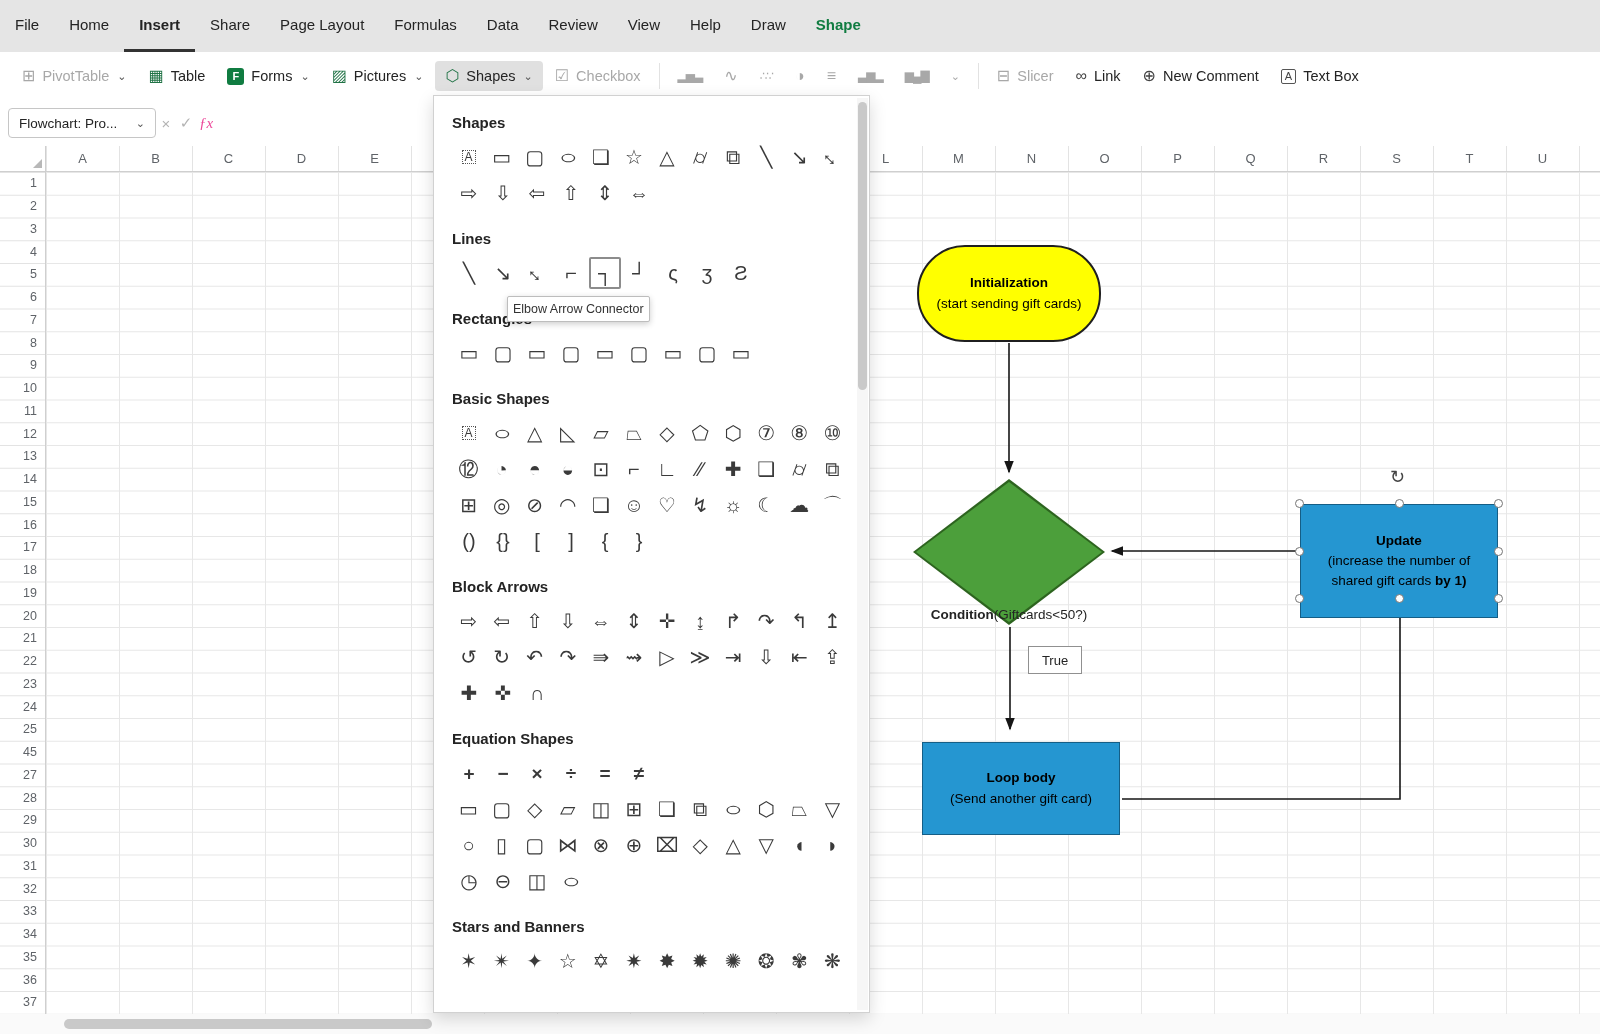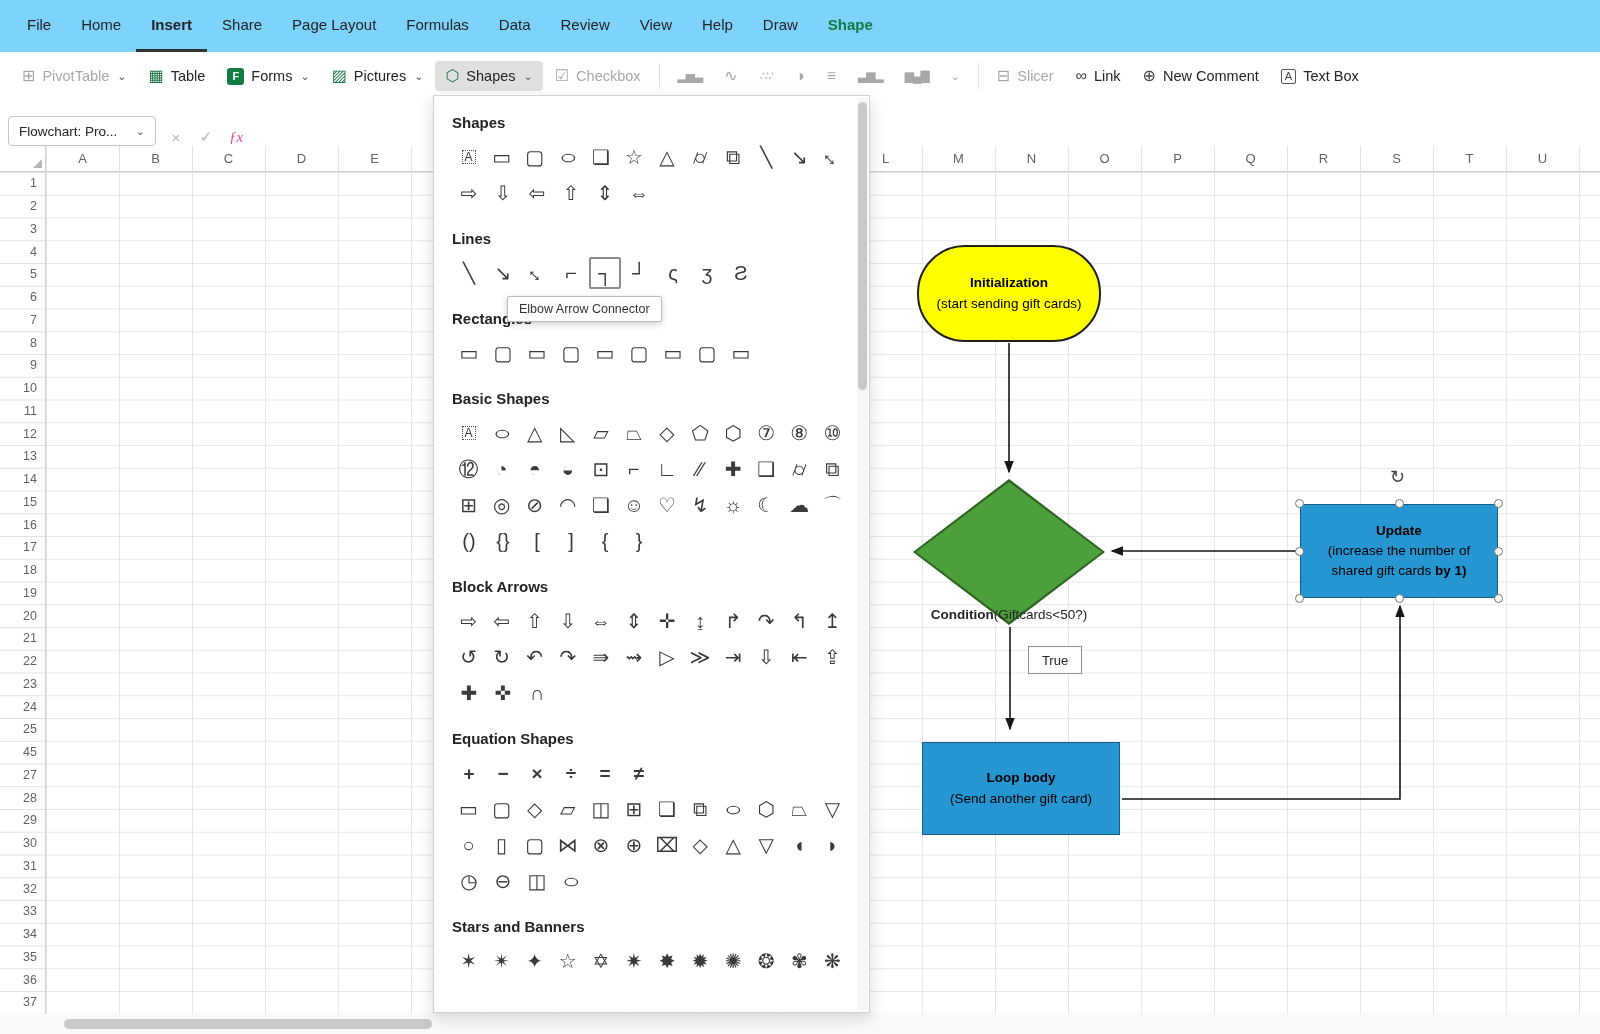--- a/index.html
+++ b/index.html
@@ -1,40 +1,40 @@
 <!DOCTYPE html>
 <html><head>
 <meta charset="utf-8">
 <style>
   html,body{margin:0;padding:0}
   body{width:1600px;height:1034px;position:relative;overflow:hidden;background:#fff;
        font-family:"Liberation Sans",sans-serif;color:#242424}
 
   
-  .menubar{position:absolute;top:0;left:0;right:0;height:52px;display:flex;align-items:stretch;padding-left:12px;background:#7dd3fc;z-index:2}
+  .menubar{position:absolute;top:0;left:0;right:0;height:52px;display:flex;align-items:stretch;padding-left:0;background:#e5e5e5;z-index:2}
   .mitem{display:flex;align-items:center;padding:0 15px;font-size:15px;color:#242424;border-bottom:3px solid transparent;cursor:pointer;white-space:nowrap}
   .mitem.active{font-weight:700;border-bottom-color:#333}
   .mitem.contextual{color:#107C41;font-weight:700}
 
   
   .ribbon{position:absolute;top:52px;left:0;right:0;height:48px;display:flex;align-items:center;padding:0 12px;gap:2px;background:#fff;z-index:2}
   .rbtn{display:flex;align-items:center;gap:7px;padding:7px 10px;border-radius:4px;font-size:14.5px;cursor:pointer;white-space:nowrap}
   .rbtn.selected{background:#e0e0e0}
   .rbtn.disabled,.rbtn.disabled .ricon{color:#a8a8a8}
   .ricon{font-size:16px;color:#444;line-height:1}
   .ricon.green{color:#217346}
   .ricon.formsbox{background:#107C41;color:#fff;width:17px;height:17px;border-radius:3px;display:flex;align-items:center;justify-content:center;font-size:11px;font-weight:700}
   .ricon.boxed{border:1.5px solid #555;border-radius:2px;font-size:11px;padding:1px 3px}
   .ricon.bars{font-size:12px;letter-spacing:-1px}
   .ricon.small{font-size:11px;color:#888}
   .chev{font-size:11px;color:#555;margin-left:1px}
   .rsep{width:1px;height:26px;background:#e2e2e2;margin:0 6px}
 
   
-  .formula-row{position:absolute;top:100px;left:0;right:0;height:46px;display:flex;align-items:flex-end;padding:0 8px;gap:10px;background:#fff;z-index:2}
+  .formula-row{position:absolute;top:100px;left:0;right:0;height:46px;display:flex;align-items:center;padding:0 8px;background:#fff;z-index:2}
   .namebox{width:148px;height:30px;border:1px solid #c6c6c6;border-radius:4px;display:flex;align-items:center;justify-content:space-between;padding:0 10px;font-size:13.5px;background:#fff;cursor:pointer;box-sizing:border-box}
   .fbtn{color:#b3b3b3;font-size:15px;width:20px;text-align:center;cursor:pointer}
   .fbtn.fx{font-style:italic;color:#ec4899;font-family:"Liberation Serif",serif}
   .finput{flex:1;height:30px}
 
   
   .sheet{position:absolute;top:146px;left:0;right:0;bottom:20px;background:#fff;z-index:1}
   .corner{position:absolute;top:0;left:0;width:46px;height:26px;border-right:1px solid #cfcfcf;border-bottom:1px solid #cfcfcf;background:#fff;box-sizing:border-box}
   .corner:after{content:"";position:absolute;right:3px;bottom:3px;border-left:9px solid transparent;border-bottom:9px solid #b8b8b8}
   .colheads{position:absolute;left:46px;top:0;right:0;height:26px;display:flex;border-bottom:1px solid #cfcfcf;box-sizing:border-box;
@@ -50,21 +50,21 @@
   
   .connectors{position:absolute;inset:0;pointer-events:none;z-index:4}
   .node{position:absolute;z-index:5;display:flex;flex-direction:column;align-items:center;justify-content:center;text-align:center;font-size:13.5px;color:#000;line-height:1.5;box-sizing:border-box}
   .node .t{font-weight:700}
   .init{left:917px;top:245px;width:184px;height:97px;border:2px solid #1f1f1f;border-radius:48px}
   .diamond{position:absolute;left:913px;top:479px;width:192px;height:146px;z-index:5}
   .dout{position:absolute;inset:0;clip-path:polygon(50% 0,100% 50%,50% 100%,0 50%);background:#2d641f}
   .din{position:absolute;inset:3px;clip-path:polygon(50% 0,100% 50%,50% 100%,0 50%)}
   .dtext{position:absolute;inset:0;display:flex;flex-direction:row;align-items:flex-end;justify-content:center;font-size:13.5px;line-height:1.4;text-align:center}
   .dtext .t{font-weight:700}
-  .update{left:1300px;top:504px;width:198px;height:94px;border:1.5px solid #155e86}
+  .update{left:1300px;top:504px;width:198px;height:114px;border:1.5px solid #155e86}
   .loop{left:922px;top:742px;width:198px;height:93px;border:1.5px solid #155e86}
   .truebox{position:absolute;left:1028px;top:646px;width:54px;height:28px;background:#fff;border:1px solid #909090;z-index:5;display:flex;align-items:center;justify-content:center;font-size:13px;box-sizing:border-box}
   .handles{position:absolute;left:1300px;top:504px;width:198px;height:94px;z-index:6;pointer-events:none}
   .h{position:absolute;width:9px;height:9px;border-radius:50%;background:#fff;border:1.5px solid #757575;box-sizing:border-box}
   .rot{position:absolute;left:calc(50% - 9px);top:-38px;font-size:18px;color:#444}
 
   
   .panel{position:absolute;left:433px;top:95px;width:437px;bottom:21px;background:#fff;border:1px solid #d1d1d1;box-shadow:0 6px 16px rgba(0,0,0,.15);z-index:20;overflow:hidden;box-sizing:border-box}
   .pcontent{position:absolute;left:18px;top:4px;right:20px;bottom:0;overflow:hidden}
   .ptitle{font-size:15px;font-weight:700;color:#242424;margin:20px 0 9px}
@@ -73,21 +73,21 @@
   .pcell{width:34px;height:34px;display:flex;align-items:center;justify-content:center;border-radius:3px;cursor:pointer}
   .pcell.psel{outline:2px solid #8c8c8c;outline-offset:-3px}
   .pglyph{font-size:20px;color:#3a3a3a;line-height:1}
   .pglyph.boxed{font-size:12px;border:1.5px dotted #555;padding:0 2px}
   .pglyph.wide{display:inline-block;transform:scaleX(1.55)}
   .pglyph.r45{display:inline-block;transform:rotate(45deg)}
   .pglyph.eq{font-weight:700;font-size:19px}
   .vscroll{position:absolute;right:1px;top:2px;bottom:2px;width:11px;background:#f6f6f6}
   .vthumb{position:absolute;left:1px;width:9px;top:4px;height:288px;background:#c9c9c9;border-radius:5px}
 
-  .tooltip{position:absolute;left:507px;top:296px;z-index:30;background:#fff;border:1px solid #bdbdbd;box-shadow:0 2px 6px rgba(0,0,0,.2);padding:5px 11px;font-size:12.5px;color:#333;white-space:nowrap;border-radius:2px}
+  .tooltip{position:absolute;left:507px;top:296px;z-index:30;background:#fff;border:1px solid #bdbdbd;box-shadow:0 2px 6px rgba(0,0,0,.2);padding:5px 5px;font-size:12.5px;color:#333;white-space:nowrap;border-radius:2px}
 
   .hscroll{position:absolute;left:0;right:0;bottom:0;height:20px;background:#fafafa;z-index:3}
   .hthumb{position:absolute;left:64px;top:5px;width:368px;height:10px;background:#c9c9c9;border-radius:5px;cursor:pointer}
 </style>
 </head>
 <body>
 
 <nav class="menubar">
     <div class="mitem">File</div>
     <div class="mitem">Home</div>

